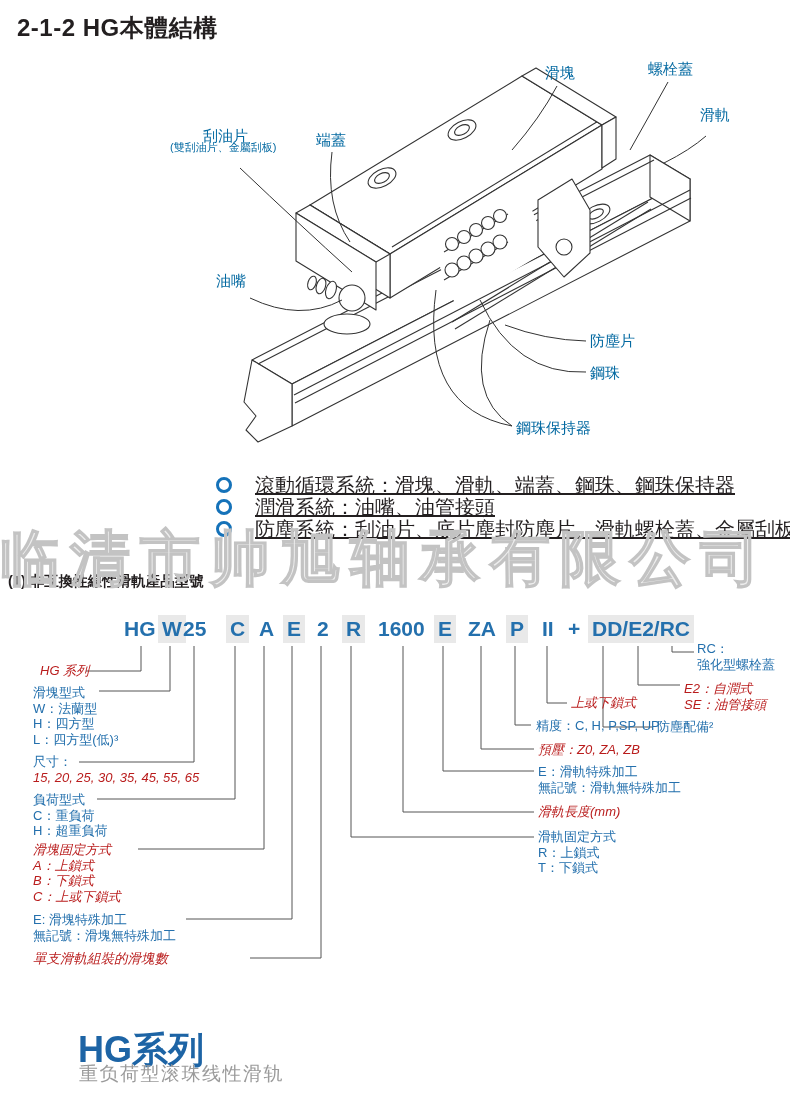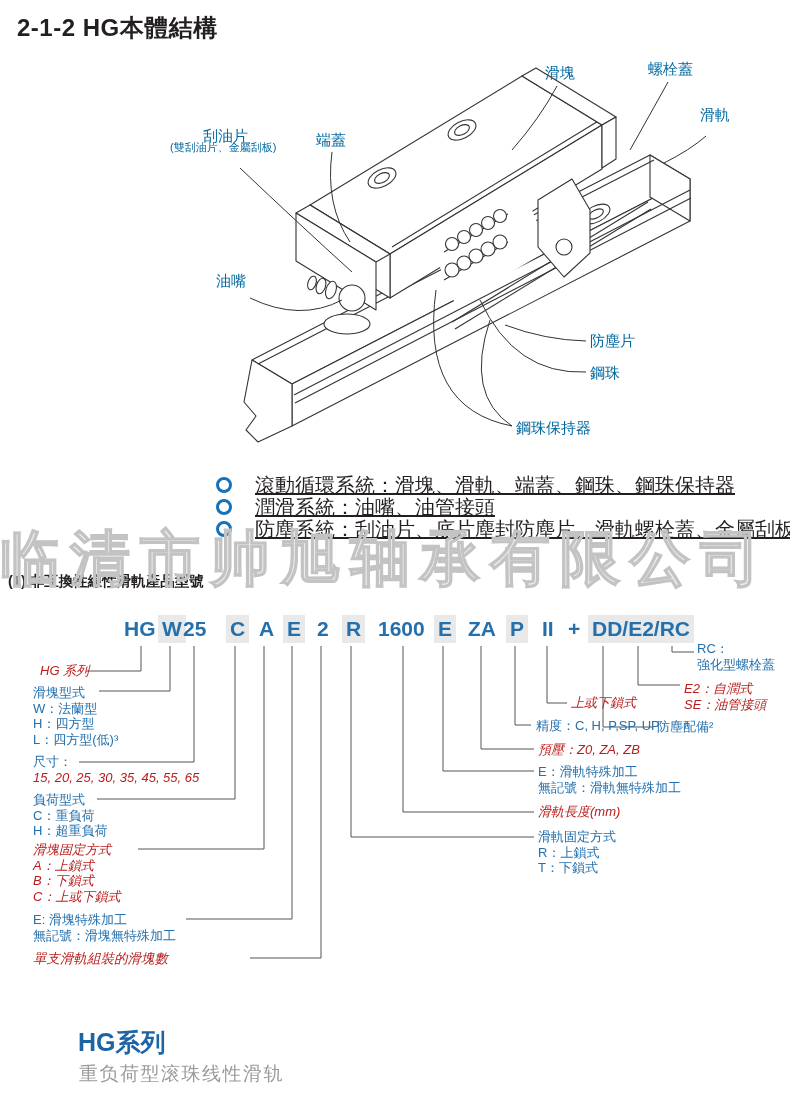--- a/index.html
+++ b/index.html
@@ -15,21 +15,21 @@
   .watermark{position:absolute;left:0;top:519px;width:688px;text-align:center;font-size:60px;font-weight:bold;letter-spacing:10px;white-space:nowrap;color:rgba(197,197,197,0.30);-webkit-text-stroke:1.3px #c3c3c3;z-index:6;pointer-events:none;}
   .sec-head{position:absolute;left:8px;top:572px;font-size:14.5px;font-weight:bold;z-index:2;}
   .tok{position:absolute;top:615px;font-size:21px;font-weight:bold;color:#2470ad;padding:2px 4px;line-height:24px;z-index:2;white-space:nowrap;}
   .tok.g{background:#e9e9e9;}
   .lc,.rcall{position:absolute;font-size:13px;line-height:15.5px;z-index:2;white-space:nowrap;}
   .blue{color:#2470ad;}
   .black{color:#b91c1c;font-style:italic;}
   .notes{position:absolute;left:398px;top:893px;font-size:12.5px;line-height:15.6px;z-index:2;white-space:nowrap;}
   .ind1{padding-left:29px;}
   .ind2{padding-left:50px;}
-  .footer-series{position:absolute;left:78px;top:1026px;font-size:25px;font-weight:bold;color:#1d64a5;z-index:2;}
+  .footer-series{position:absolute;left:78px;top:1026px;font-size:36px;font-weight:bold;color:#1d64a5;z-index:2;}
   .footer-sub{position:absolute;left:79px;top:1061px;font-size:19px;color:#9b9b9b;letter-spacing:1.5px;z-index:2;}
 </style>
 </head>
 <body>
 
 <div class="page">
 
   <svg class="overlay" width="790" height="1095" viewBox="0 0 790 1095">
     <g fill="#ffffff" stroke="#333333" stroke-width="1.1" stroke-linejoin="round">
 

